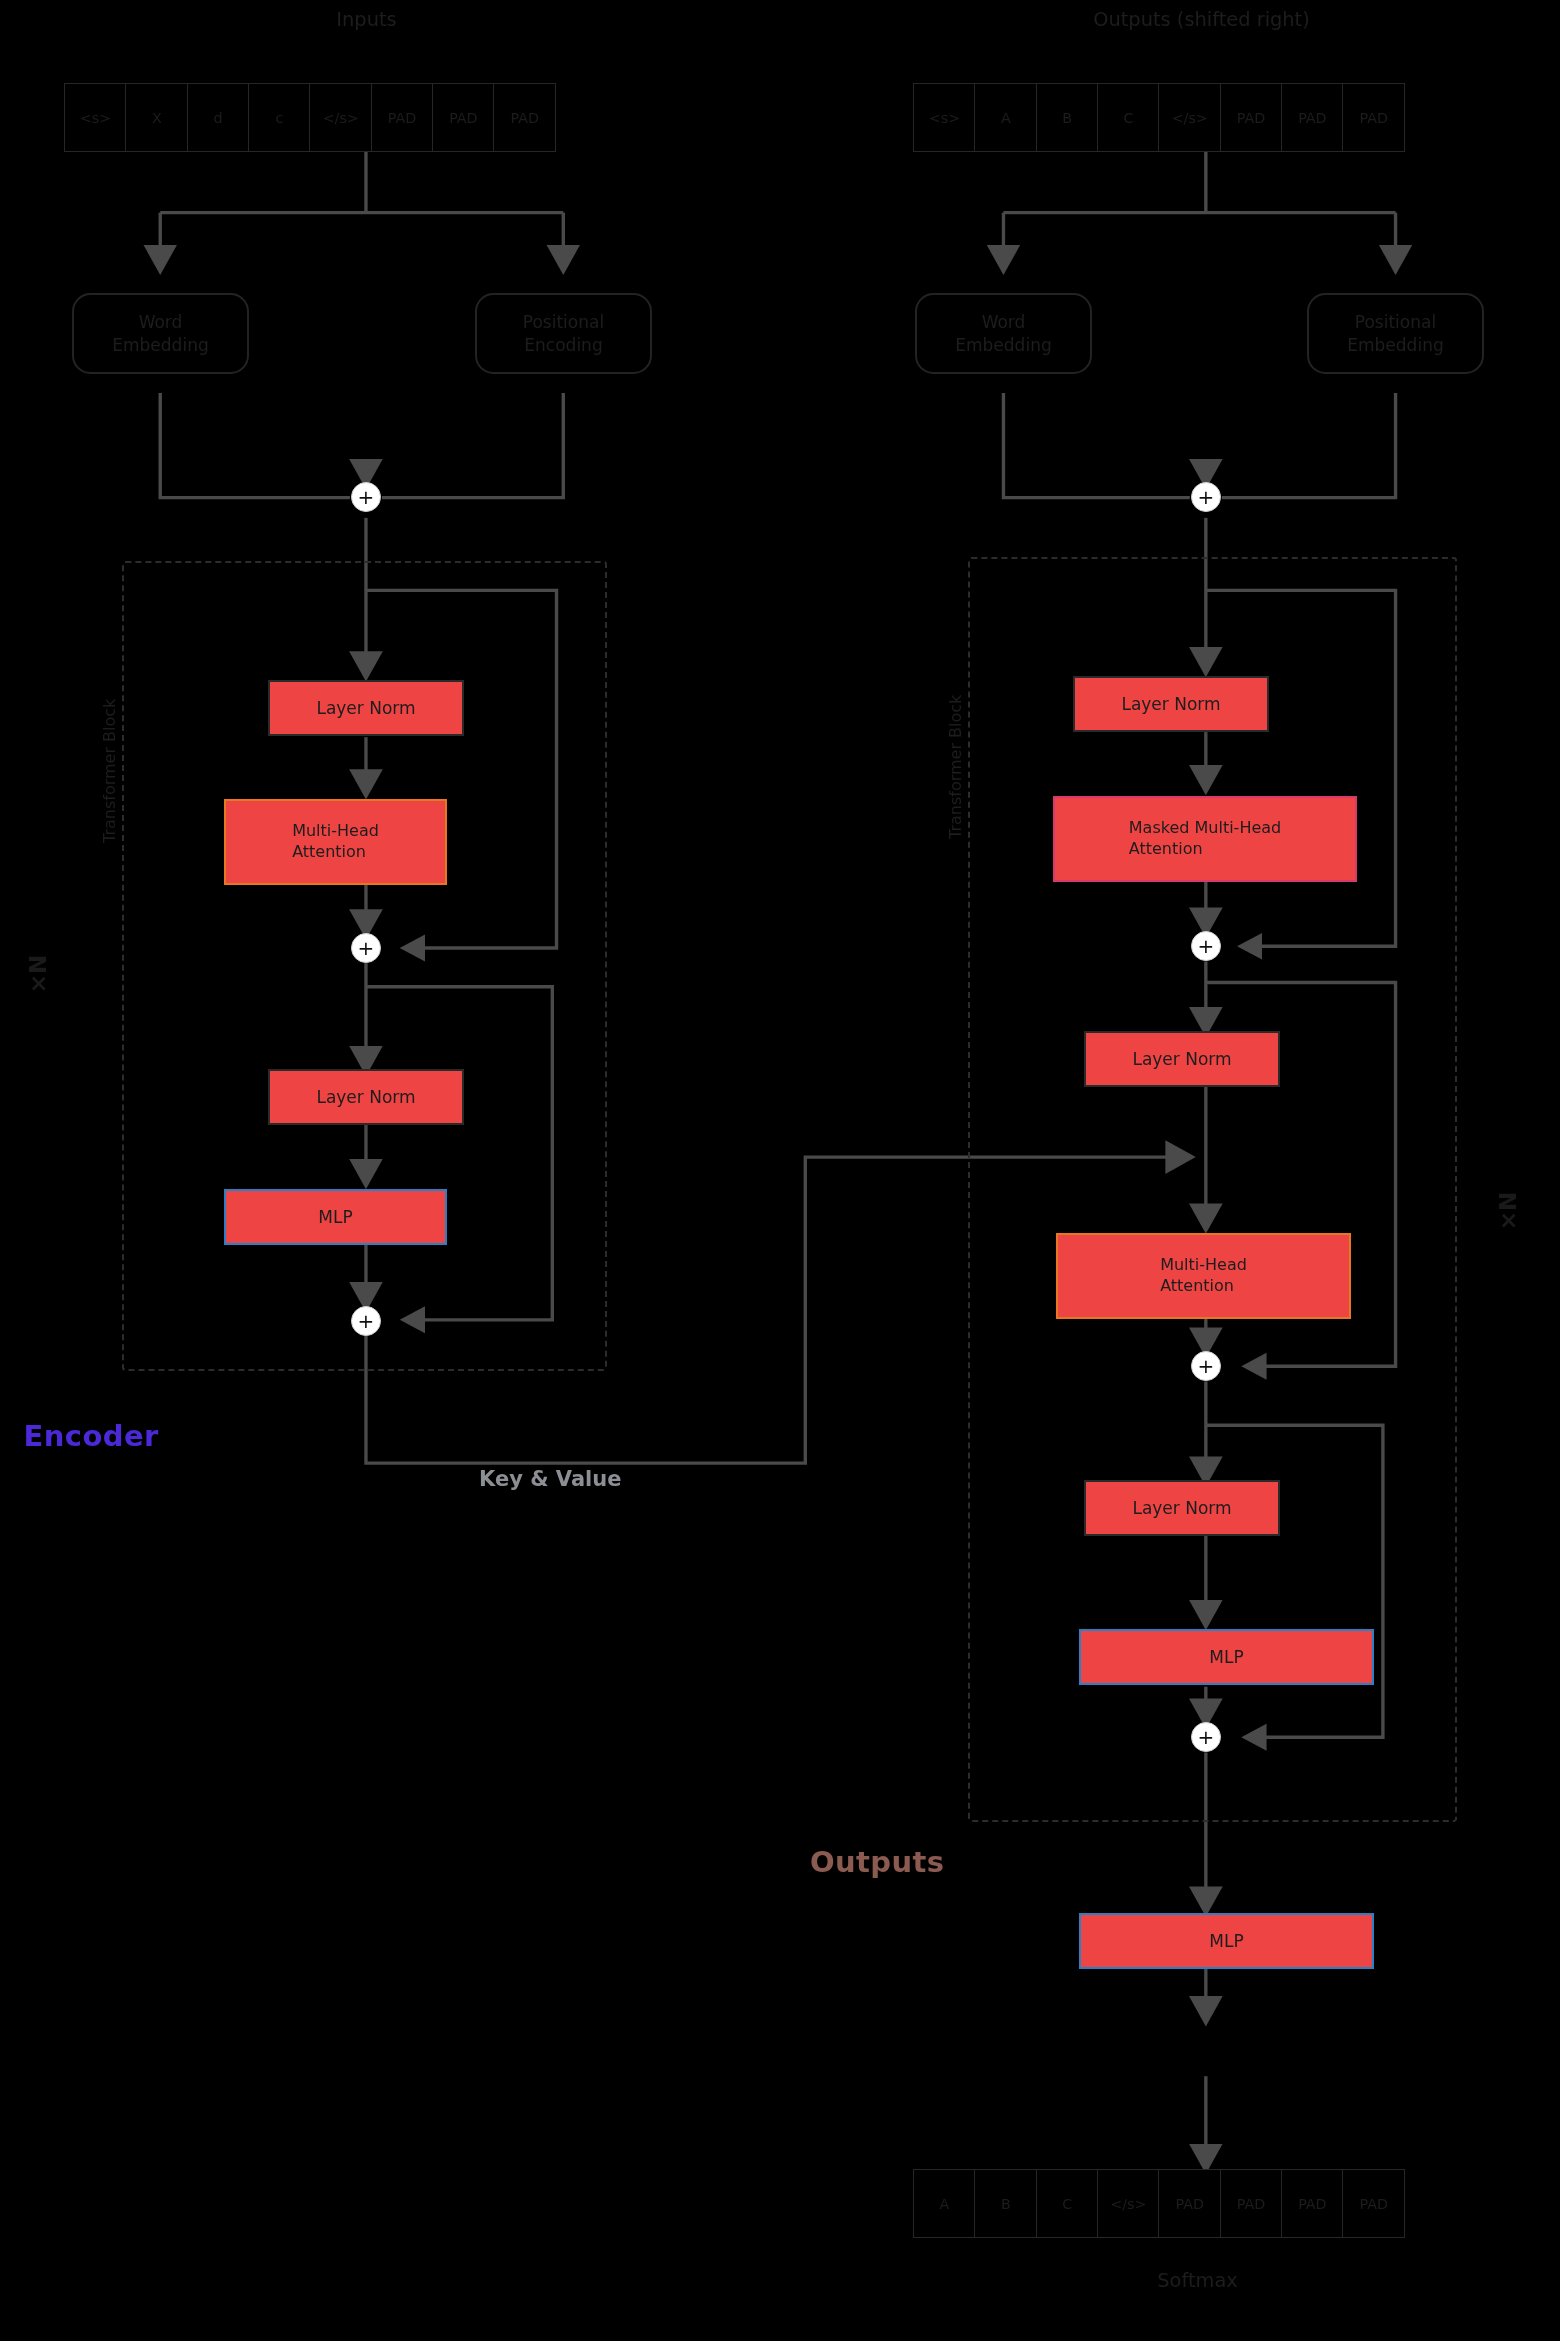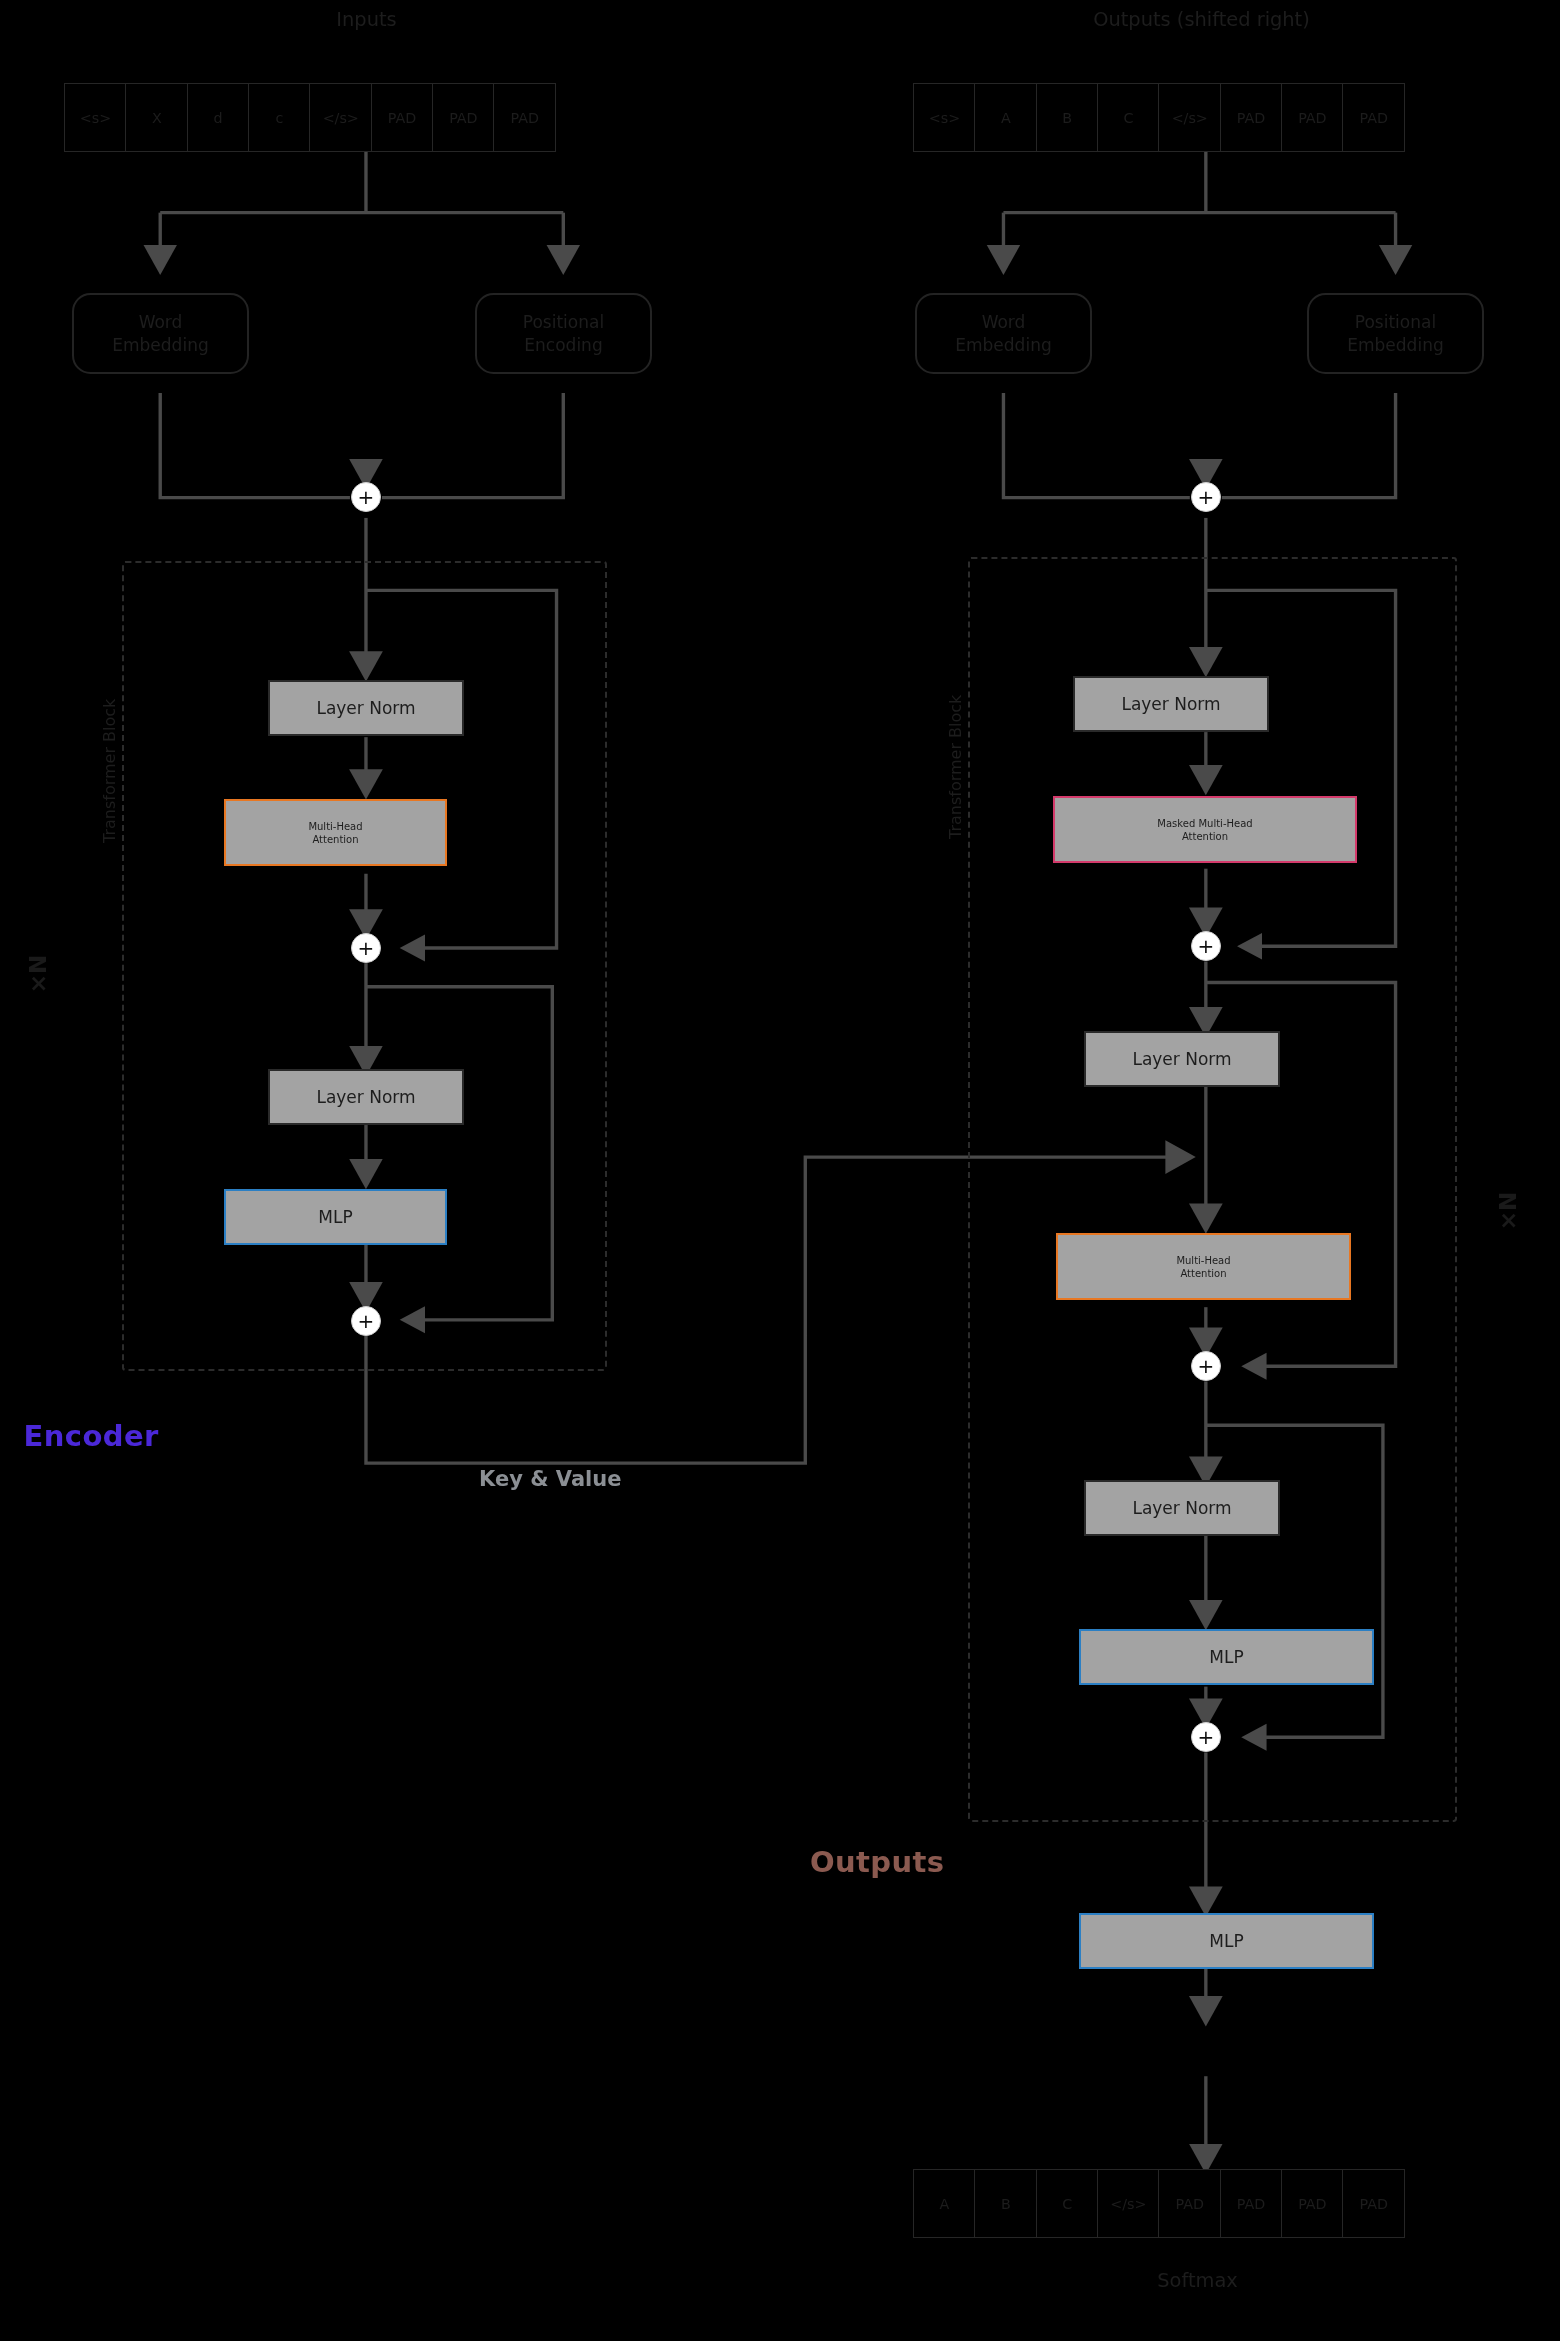--- a/index.html
+++ b/index.html
@@ -18,25 +18,25 @@
        font-size:14.3px;color:#1c1c1c;margin-right:-1.7px;}
 
   .caption{font-size:19.4px;color:#1d1d1d;text-align:center;width:100%;}
 
   
   .embox{width:177px;height:81px;border:2.5px solid #232323;border-radius:18.6px;
          background:#000;display:flex;align-items:center;justify-content:center;
          text-align:center;font-size:17px;line-height:1.35;color:#1d1d1d;}
 
   
-  .nbox{border:2.5px solid #2a2a2a;background:#a3a3a3;display:flex;
-        align-items:center;justify-content:center;text-align:center;
+  .nbox{border:2.5px solid #2a2a2a;background:#ef4444;display:flex;
+        align-items:center;justify-content:center;
         line-height:1.3;color:#1d1d1d;}
   .nbox.ln{width:196px;height:56px;font-size:17px;}
-  .nbox.attn{width:223px;height:67px;font-size:10px;}
+  .nbox.attn{width:223px;height:86px;font-size:16px;}
   .nbox.mlp{width:223px;height:56px;font-size:17px;}
 
   .b-orange{border-color:#E87722;}
   .b-pink{border-color:#D43A6B;}
   .b-blue{border-color:#2B7FC4;}
   .b-green{border-color:#17995E;}
 
   
   .tblock{border:2.5px dashed #2c2c2c;border-radius:3.4px;background:transparent;}
 

